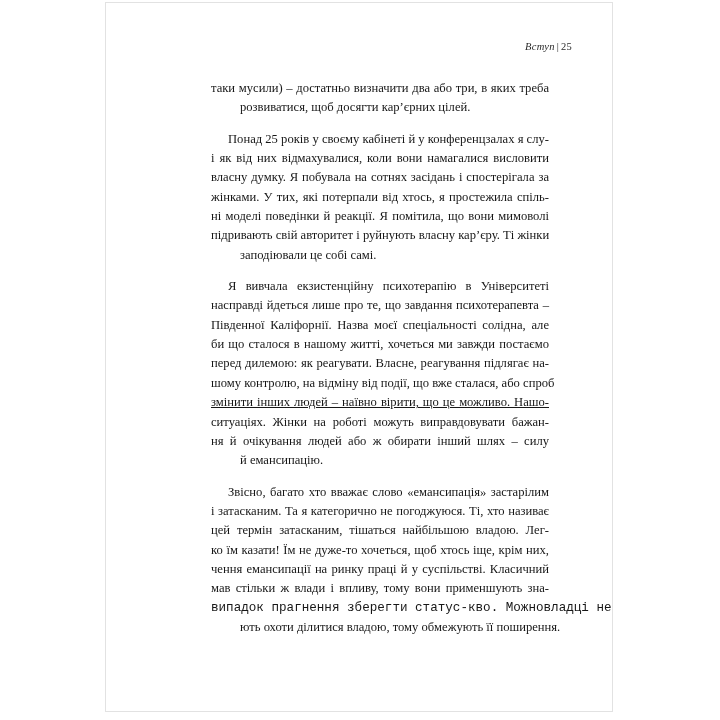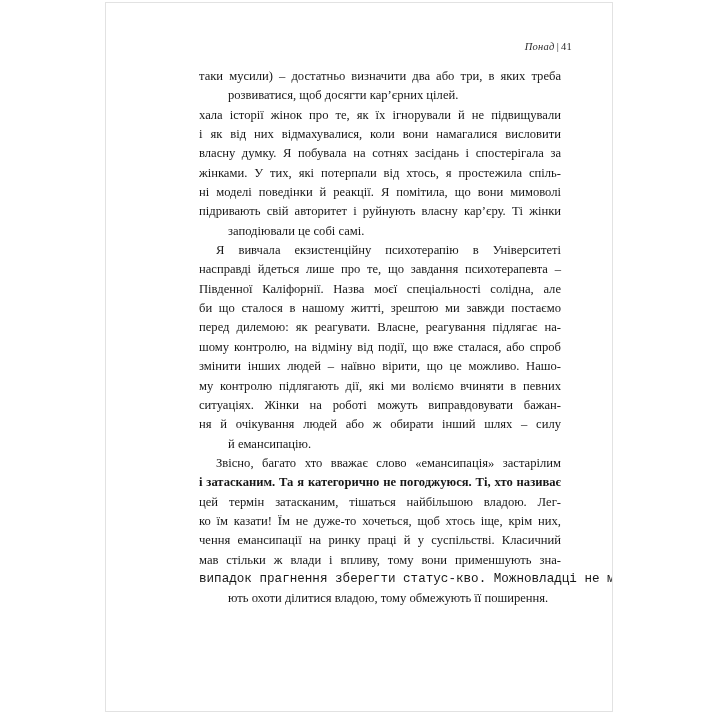--- a/index.html
+++ b/index.html
@@ -55,21 +55,21 @@
     left: 93px;
     top: 64px;
     width: 362px;
     font-size: 12.6px;
     line-height: 19.35px;
     color: #171717;
     text-align: justify;
     text-justify: inter-word;
   }
   .para {
-    margin: 0;
+    margin: 12px;
     text-indent: 0;
     text-align: justify;
   }
   .para .ln {
     display: block;
     text-align: justify;
     text-align-last: justify;
     white-space: pre;
   }
   .para .ln.last {
@@ -79,53 +79,52 @@
   .para .ln.indent {
     text-indent: 17px;
   }
 </style>
 </head>
 <body>
 
 <div id="page-sheet">
 
   <div id="running-head">
-    <span>Понад</span><span class="rh-sep">|</span><span class="rh-num">41</span>
+    <span>Вступ</span><span class="rh-sep">|</span><span class="rh-num">25</span>
   </div>
 
   <div id="text-block">
       <p class="para">
         <span class="ln" style="white-space: nowrap; display: block;">таки мусили) – достатньо визначити два або три, в яких треба</span>
         <span class="ln last">розвиватися, щоб досягти кар’єрних цілей.</span>
       </p>
       <p class="para">
-        <span class="ln" style="white-space: nowrap; display: block;">хала історії жінок про те, як їх ігнорували й не підвищували</span>
+        <span class="ln indent" style="white-space: nowrap; display: block;">Понад 25 років у своєму кабінеті й у конференцзалах я слу-</span>
         <span class="ln" style="white-space: nowrap; display: block;">і як від них відмахувалися, коли вони намагалися висловити</span>
         <span class="ln" style="white-space: nowrap; display: block;">власну думку. Я побувала на сотнях засідань і спостерігала за</span>
         <span class="ln" style="white-space: nowrap; display: block;">жінками. У тих, які потерпали від хтось, я простежила спіль-</span>
         <span class="ln" style="white-space: nowrap; display: block;">ні моделі поведінки й реакції. Я помітила, що вони мимоволі</span>
         <span class="ln" style="white-space: nowrap; display: block;">підривають свій авторитет і руйнують власну кар’єру. Ті жінки</span>
         <span class="ln last">заподіювали це собі самі.</span>
       </p>
       <p class="para">
         <span class="ln indent" style="white-space: nowrap; display: block;">Я вивчала екзистенційну психотерапію в Університеті</span>
         <span class="ln" style="white-space: nowrap; display: block;">насправді йдеться лише про те, що завдання психотерапевта –</span>
         <span class="ln" style="white-space: nowrap; display: block;">Південної Каліфорнії. Назва моєї спеціальності солідна, але</span>
-        <span class="ln" style="white-space: nowrap; display: block;">би що сталося в нашому житті, зрештою ми завжди постаємо</span>
+        <span class="ln" style="white-space: nowrap; display: block;">би що сталося в нашому житті, хочеться ми завжди постаємо</span>
         <span class="ln" style="white-space: nowrap; display: block;">перед дилемою: як реагувати. Власне, реагування підлягає на-</span>
         <span class="ln" style="white-space: nowrap; display: block;">шому контролю, на відміну від події, що вже сталася, або спроб</span>
-        <span class="ln" style="white-space: nowrap; display: block;">змінити інших людей – наївно вірити, що це можливо. Нашо-</span>
-        <span class="ln" style="white-space: nowrap; display: block;">му контролю підлягають дії, які ми воліємо вчиняти в певних</span>
+        <span class="ln" style="white-space: nowrap; display: block; text-decoration: underline;">змінити інших людей – наївно вірити, що це можливо. Нашо-</span>
         <span class="ln" style="white-space: nowrap; display: block;">ситуаціях. Жінки на роботі можуть виправдовувати бажан-</span>
         <span class="ln" style="white-space: nowrap; display: block;">ня й очікування людей або ж обирати інший шлях – силу</span>
         <span class="ln last">й емансипацію.</span>
       </p>
       <p class="para">
         <span class="ln indent" style="white-space: nowrap; display: block;">Звісно, багато хто вважає слово «емансипація» застарілим</span>
-        <span class="ln" style="white-space: nowrap; display: block; font-weight: bold;">і затасканим. Та я категорично не погоджуюся. Ті, хто називає</span>
+        <span class="ln" style="white-space: nowrap; display: block;">і затасканим. Та я категорично не погоджуюся. Ті, хто називає</span>
         <span class="ln" style="white-space: nowrap; display: block;">цей термін затасканим, тішаться найбільшою владою. Лег-</span>
         <span class="ln" style="white-space: nowrap; display: block;">ко їм казати! Їм не дуже-то хочеться, щоб хтось іще, крім них,</span>
         <span class="ln" style="white-space: nowrap; display: block;">чення емансипації на ринку праці й у суспільстві. Класичний</span>
         <span class="ln" style="white-space: nowrap; display: block;">мав стільки ж влади і впливу, тому вони применшують зна-</span>
         <span class="ln" style="white-space: nowrap; display: block; font-family: Liberation Mono, monospace;">випадок прагнення зберегти статус-кво. Можновладці не ма-</span>
         <span class="ln last">ють охоти ділитися владою, тому обмежують її поширення.</span>
       </p>
     </div>
 
 </div>

